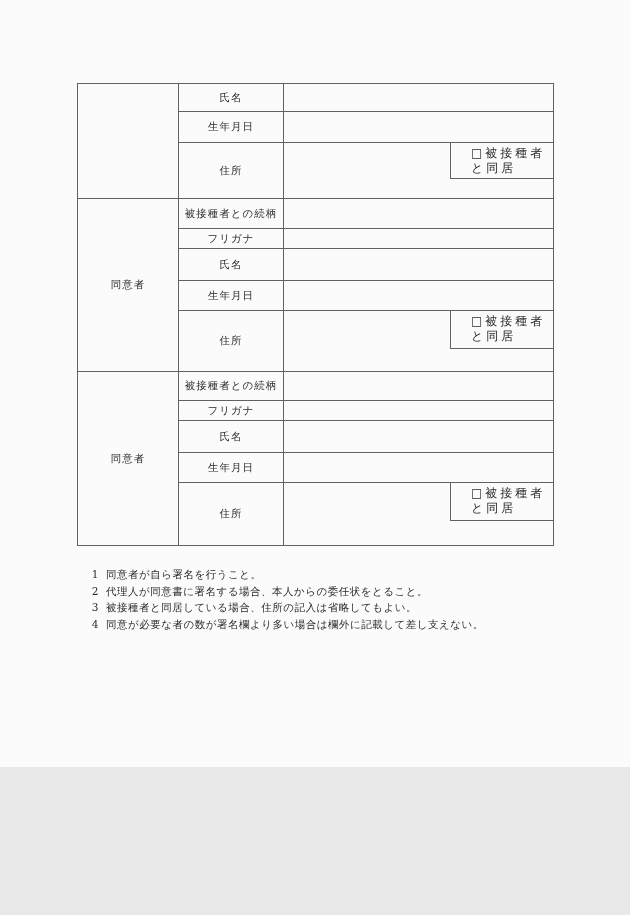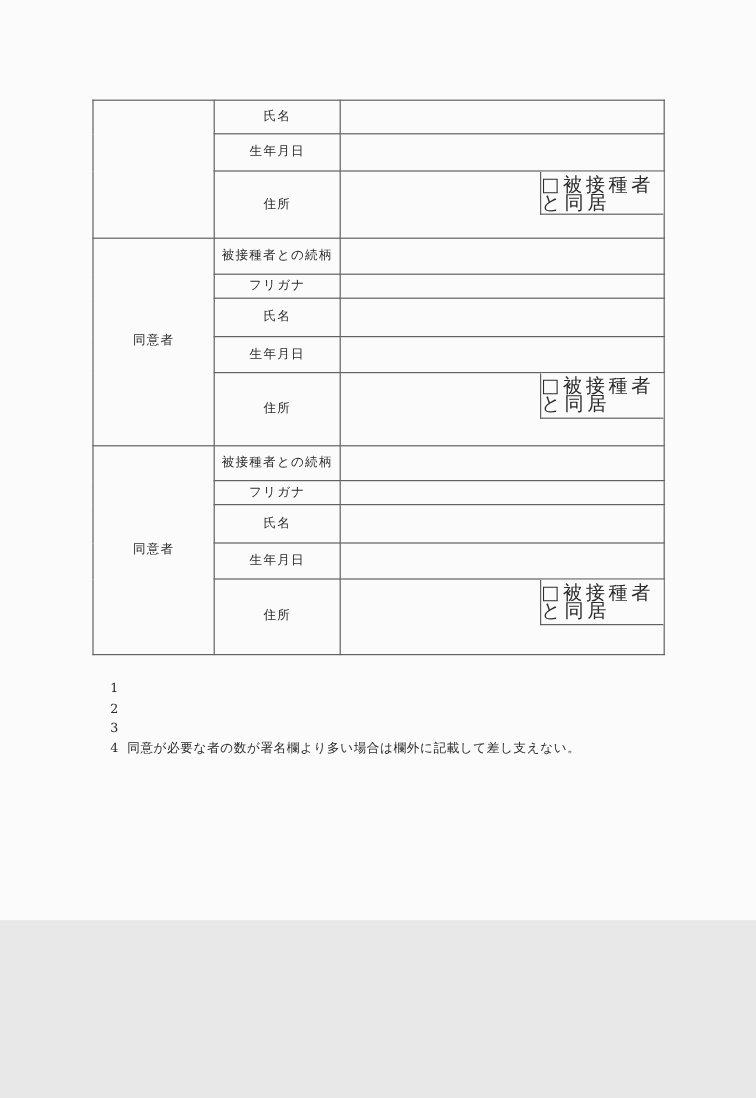--- a/index.html
+++ b/index.html
@@ -33,22 +33,22 @@
   td.value-cell { padding:0; }
   td.addr-cell  { position:relative; padding:0; }
   .cohabit-box {
     position:absolute; top:0; right:0;
     width:103px; height:36px;
     box-sizing:border-box;
     border-left:1px solid #616161;
     border-bottom:1px solid #616161;
     background:#fbfbfb;
     text-align:left;
-    padding:3px 2px 0 0;
-    font-size:16px;
+    padding:3px 2px 0 20px;
+    font-size:12px;
     letter-spacing:3px;
     line-height:15px;
   }
   .notes {
     position:absolute; left:68px; top:566px;
     font-size:10.5px;
     line-height:16.5px;
     letter-spacing:0.5px;
   }
   .note-item { display:flex; padding-left:22px; }
@@ -129,26 +129,29 @@
       <td class="addr-cell">
         <div class="cohabit-box" style="height:38px"><span>□</span><span>被接種者と同居</span></div>
       </td>
     </tr>
   </tbody>
     </table>
 
   <div class="notes">
     <div class="note-item">
       <span class="note-num">1</span>
+      <span class="note-text">同意者が自ら署名を行うこと。</span>
     </div>
     <div class="note-item">
       <span class="note-num">2</span>
+      <span class="note-text">代理人が同意書に署名する場合、本人からの委任状をとること。</span>
     </div>
     <div class="note-item">
       <span class="note-num">3</span>
+      <span class="note-text">被接種者と同居している場合、住所の記入は省略してもよい。</span>
     </div>
     <div class="note-item">
       <span class="note-num">4</span>
       <span class="note-text">同意が必要な者の数が署名欄より多い場合は欄外に記載して差し支えない。</span>
     </div>
   </div>
 
 </div>
 
 </body></html>

